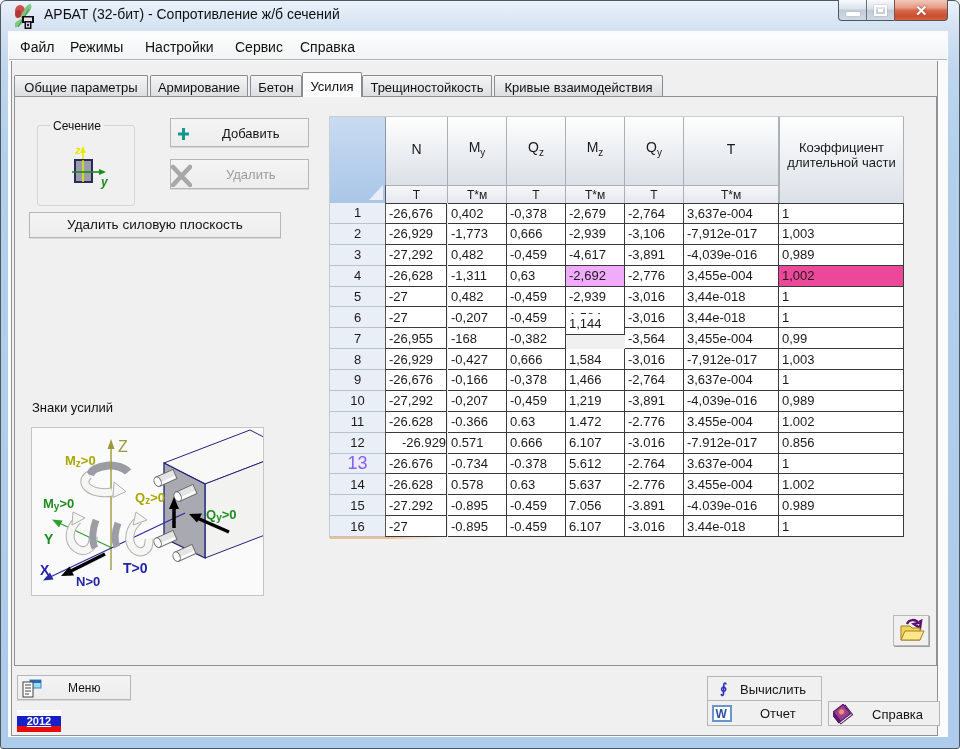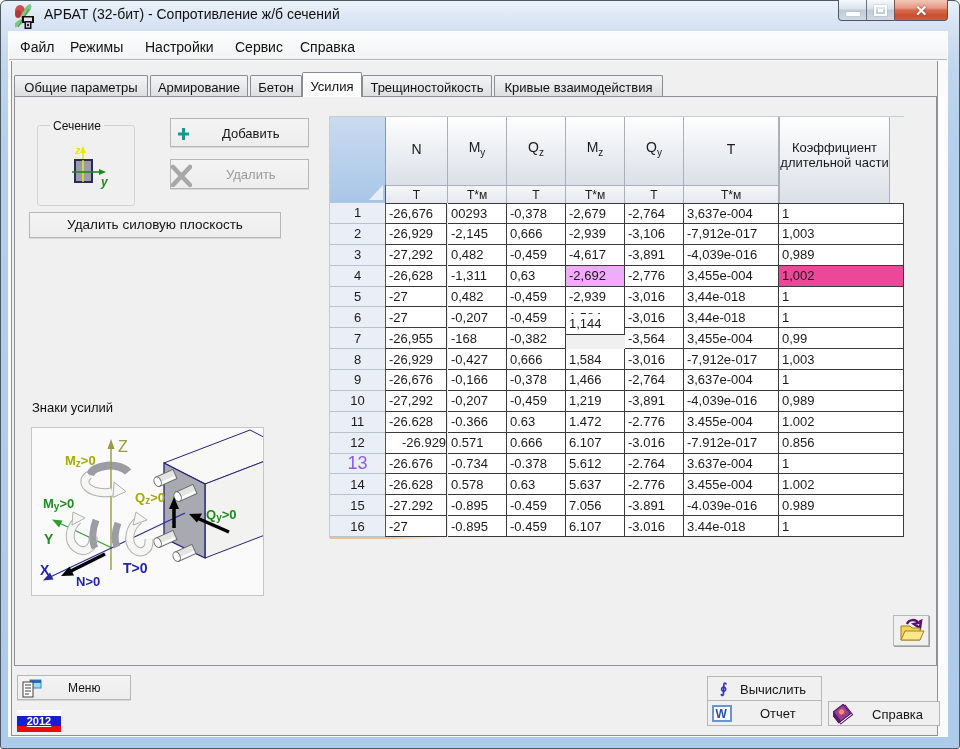--- a/index.html
+++ b/index.html
@@ -234,38 +234,38 @@
       </div>
       <div style="position:absolute;left:236px;top:0;width:59px;height:68px;background:linear-gradient(#fefefe,#e9ecf0 60%,#dbe0e7);border-right:1px solid #aab0b8;display:flex;align-items:center;justify-content:center;font-size:14px;color:#1a1a1a;padding-bottom:5px">
         <span>M<sub style="font-size:10px">z</sub></span>
       </div>
       <div style="position:absolute;left:295px;top:0;width:59px;height:68px;background:linear-gradient(#fefefe,#e9ecf0 60%,#dbe0e7);border-right:1px solid #aab0b8;display:flex;align-items:center;justify-content:center;font-size:14px;color:#1a1a1a;padding-bottom:5px">
         <span>Q<sub style="font-size:10px">y</sub></span>
       </div>
       <div style="position:absolute;left:354px;top:0;width:95px;height:68px;background:linear-gradient(#fefefe,#e9ecf0 60%,#dbe0e7);border-right:1px solid #aab0b8;display:flex;align-items:center;justify-content:center;font-size:14px;color:#1a1a1a;padding-bottom:5px">
         <span>T</span>
       </div>
-      <div style="position:absolute;left:449px;top:0;width:111px;height:86px;background:linear-gradient(#fefefe,#e9ecf0 60%,#dbe0e7);border-right:1px solid #aab0b8;border-left:1px solid #aab0b8;display:flex;align-items:center;justify-content:center;text-align:center;font-size:13px;color:#1a1a1a;padding-bottom:10px">Коэффициент<br>длительной части</div>
+      <div style="position:absolute;left:449px;top:0;width:125px;height:86px;background:linear-gradient(#fefefe,#e9ecf0 60%,#dbe0e7);border-right:1px solid #aab0b8;border-left:1px solid #aab0b8;display:flex;align-items:center;justify-content:center;text-align:center;font-size:13px;color:#1a1a1a;padding-bottom:10px">Коэффициент<br>длительной части</div>
       <div style="position:absolute;left:56px;top:68px;width:62px;height:18px;background:linear-gradient(#f6f7f9,#e4e8ee);border-top:1px solid #aab0b8;border-right:1px solid #aab0b8;display:flex;align-items:center;justify-content:center;font-size:12px;color:#1a1a1a">Т</div>
       <div style="position:absolute;left:118px;top:68px;width:59px;height:18px;background:linear-gradient(#f6f7f9,#e4e8ee);border-top:1px solid #aab0b8;border-right:1px solid #aab0b8;display:flex;align-items:center;justify-content:center;font-size:12px;color:#1a1a1a">Т*м</div>
       <div style="position:absolute;left:177px;top:68px;width:59px;height:18px;background:linear-gradient(#f6f7f9,#e4e8ee);border-top:1px solid #aab0b8;border-right:1px solid #aab0b8;display:flex;align-items:center;justify-content:center;font-size:12px;color:#1a1a1a">Т</div>
       <div style="position:absolute;left:236px;top:68px;width:59px;height:18px;background:linear-gradient(#f6f7f9,#e4e8ee);border-top:1px solid #aab0b8;border-right:1px solid #aab0b8;display:flex;align-items:center;justify-content:center;font-size:12px;color:#1a1a1a">Т*м</div>
       <div style="position:absolute;left:295px;top:68px;width:59px;height:18px;background:linear-gradient(#f6f7f9,#e4e8ee);border-top:1px solid #aab0b8;border-right:1px solid #aab0b8;display:flex;align-items:center;justify-content:center;font-size:12px;color:#1a1a1a">Т</div>
       <div style="position:absolute;left:354px;top:68px;width:95px;height:18px;background:linear-gradient(#f6f7f9,#e4e8ee);border-top:1px solid #aab0b8;border-right:1px solid #aab0b8;display:flex;align-items:center;justify-content:center;font-size:12px;color:#1a1a1a">Т*м</div>
       <div style="position:absolute;left:0;top:86px;width:56px;height:20.875px;background:#e9eef7;border-bottom:1px solid #b9c2cf;border-right:1px solid #8a8a8a;display:flex;align-items:center;justify-content:center;font-size:13px;color:#1a1a1a">1</div>
       <div style="position:absolute;left:56px;top:86px;width:62px;height:20.875px;background:#fff;border-bottom:1px solid #3a3a3a;border-right:1px solid #3a3a3a;border-top:1px solid #3a3a3a;border-left:1px solid #555;margin-left:-1px;display:flex;align-items:center;font-size:13px;color:#1a1a1a;padding-left:3px">-26,676</div>
-      <div style="position:absolute;left:118px;top:86px;width:59px;height:20.875px;background:#fff;border-bottom:1px solid #3a3a3a;border-right:1px solid #3a3a3a;border-top:1px solid #3a3a3a;display:flex;align-items:center;font-size:13px;color:#1a1a1a;padding-left:3px">00293</div>
+      <div style="position:absolute;left:118px;top:86px;width:59px;height:20.875px;background:#fff;border-bottom:1px solid #3a3a3a;border-right:1px solid #3a3a3a;border-top:1px solid #3a3a3a;display:flex;align-items:center;font-size:13px;color:#1a1a1a;padding-left:3px">0,402</div>
       <div style="position:absolute;left:177px;top:86px;width:59px;height:20.875px;background:#fff;border-bottom:1px solid #3a3a3a;border-right:1px solid #3a3a3a;border-top:1px solid #3a3a3a;display:flex;align-items:center;font-size:13px;color:#1a1a1a;padding-left:3px">-0,378</div>
       <div style="position:absolute;left:236px;top:86px;width:59px;height:20.875px;background:#fff;border-bottom:1px solid #3a3a3a;border-right:1px solid #3a3a3a;border-top:1px solid #3a3a3a;display:flex;align-items:center;font-size:13px;color:#1a1a1a;padding-left:3px">-2,679</div>
       <div style="position:absolute;left:295px;top:86px;width:59px;height:20.875px;background:#fff;border-bottom:1px solid #3a3a3a;border-right:1px solid #3a3a3a;border-top:1px solid #3a3a3a;display:flex;align-items:center;font-size:13px;color:#1a1a1a;padding-left:3px">-2,764</div>
       <div style="position:absolute;left:354px;top:86px;width:95px;height:20.875px;background:#fff;border-bottom:1px solid #3a3a3a;border-right:1px solid #3a3a3a;border-top:1px solid #3a3a3a;display:flex;align-items:center;font-size:13px;color:#1a1a1a;padding-left:3px">3,637e-004</div>
       <div style="position:absolute;left:449px;top:86px;width:125px;height:20.875px;background:#fff;border-bottom:1px solid #3a3a3a;border-right:1px solid #3a3a3a;border-top:1px solid #3a3a3a;display:flex;align-items:center;font-size:13px;color:#1a1a1a;padding-left:3px">1</div>
       <div style="position:absolute;left:0;top:106.875px;width:56px;height:20.875px;background:#e9eef7;border-bottom:1px solid #b9c2cf;border-right:1px solid #8a8a8a;display:flex;align-items:center;justify-content:center;font-size:13px;color:#1a1a1a">2</div>
       <div style="position:absolute;left:56px;top:106.875px;width:62px;height:20.875px;background:#fff;border-bottom:1px solid #3a3a3a;border-right:1px solid #3a3a3a;border-left:1px solid #555;margin-left:-1px;display:flex;align-items:center;font-size:13px;color:#1a1a1a;padding-left:3px">-26,929</div>
-      <div style="position:absolute;left:118px;top:106.875px;width:59px;height:20.875px;background:#fff;border-bottom:1px solid #3a3a3a;border-right:1px solid #3a3a3a;display:flex;align-items:center;font-size:13px;color:#1a1a1a;padding-left:3px">-2,145</div>
+      <div style="position:absolute;left:118px;top:106.875px;width:59px;height:20.875px;background:#fff;border-bottom:1px solid #3a3a3a;border-right:1px solid #3a3a3a;display:flex;align-items:center;font-size:13px;color:#1a1a1a;padding-left:3px">-1,773</div>
       <div style="position:absolute;left:177px;top:106.875px;width:59px;height:20.875px;background:#fff;border-bottom:1px solid #3a3a3a;border-right:1px solid #3a3a3a;display:flex;align-items:center;font-size:13px;color:#1a1a1a;padding-left:3px">0,666</div>
       <div style="position:absolute;left:236px;top:106.875px;width:59px;height:20.875px;background:#fff;border-bottom:1px solid #3a3a3a;border-right:1px solid #3a3a3a;display:flex;align-items:center;font-size:13px;color:#1a1a1a;padding-left:3px">-2,939</div>
       <div style="position:absolute;left:295px;top:106.875px;width:59px;height:20.875px;background:#fff;border-bottom:1px solid #3a3a3a;border-right:1px solid #3a3a3a;display:flex;align-items:center;font-size:13px;color:#1a1a1a;padding-left:3px">-3,106</div>
       <div style="position:absolute;left:354px;top:106.875px;width:95px;height:20.875px;background:#fff;border-bottom:1px solid #3a3a3a;border-right:1px solid #3a3a3a;display:flex;align-items:center;font-size:13px;color:#1a1a1a;padding-left:3px">-7,912e-017</div>
       <div style="position:absolute;left:449px;top:106.875px;width:125px;height:20.875px;background:#fff;border-bottom:1px solid #3a3a3a;border-right:1px solid #3a3a3a;display:flex;align-items:center;font-size:13px;color:#1a1a1a;padding-left:3px">1,003</div>
       <div style="position:absolute;left:0;top:127.75px;width:56px;height:20.875px;background:#e9eef7;border-bottom:1px solid #b9c2cf;border-right:1px solid #8a8a8a;display:flex;align-items:center;justify-content:center;font-size:13px;color:#1a1a1a">3</div>
       <div style="position:absolute;left:56px;top:127.75px;width:62px;height:20.875px;background:#fff;border-bottom:1px solid #3a3a3a;border-right:1px solid #3a3a3a;border-left:1px solid #555;margin-left:-1px;display:flex;align-items:center;font-size:13px;color:#1a1a1a;padding-left:3px">-27,292</div>
       <div style="position:absolute;left:118px;top:127.75px;width:59px;height:20.875px;background:#fff;border-bottom:1px solid #3a3a3a;border-right:1px solid #3a3a3a;display:flex;align-items:center;font-size:13px;color:#1a1a1a;padding-left:3px">0,482</div>
       <div style="position:absolute;left:177px;top:127.75px;width:59px;height:20.875px;background:#fff;border-bottom:1px solid #3a3a3a;border-right:1px solid #3a3a3a;display:flex;align-items:center;font-size:13px;color:#1a1a1a;padding-left:3px">-0,459</div>
       <div style="position:absolute;left:236px;top:127.75px;width:59px;height:20.875px;background:#fff;border-bottom:1px solid #3a3a3a;border-right:1px solid #3a3a3a;display:flex;align-items:center;font-size:13px;color:#1a1a1a;padding-left:3px">-4,617</div>

